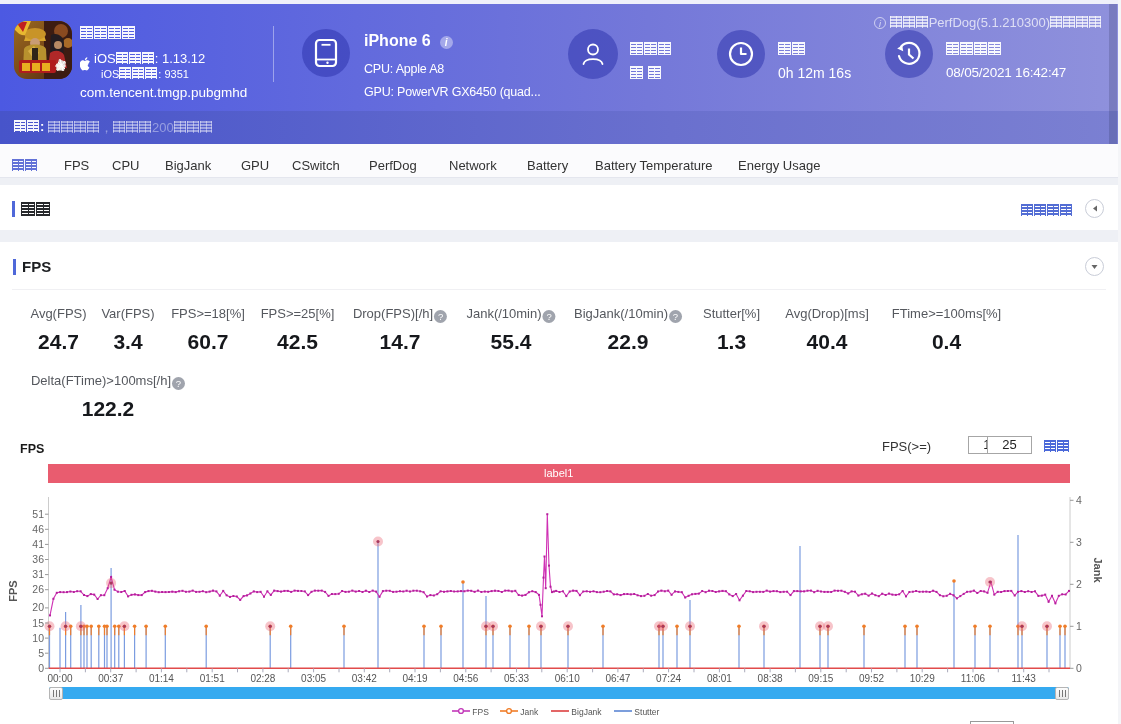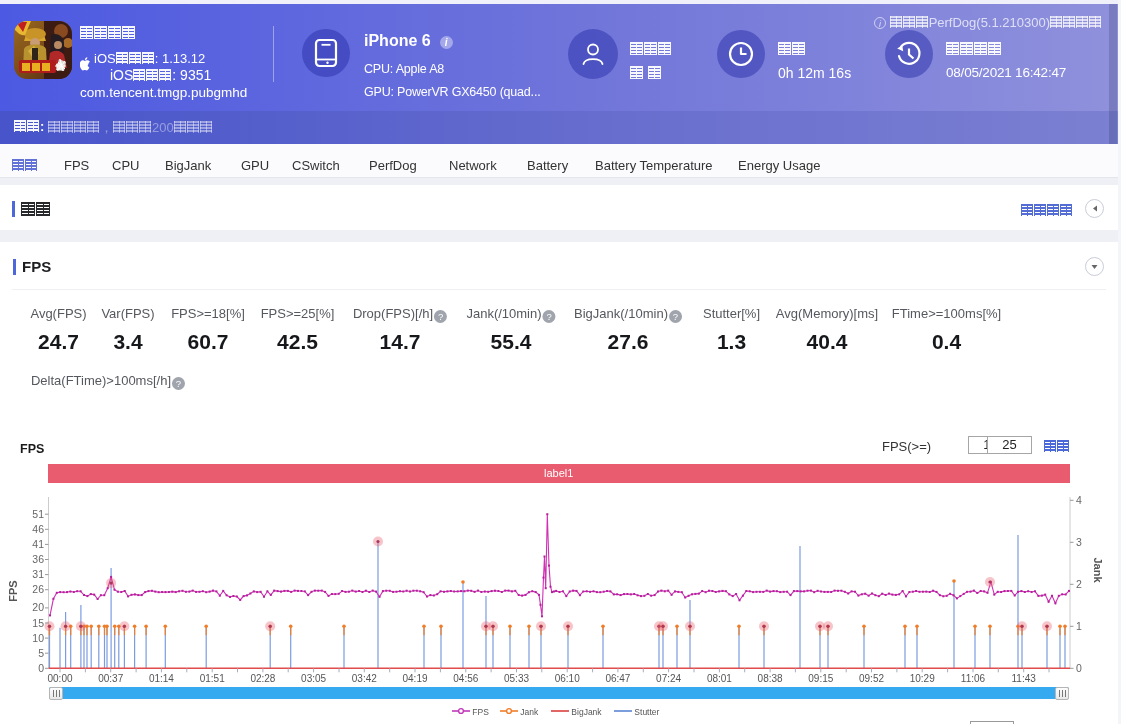--- a/index.html
+++ b/index.html
@@ -61,21 +61,21 @@
           <rect x="28" y="42" width="8" height="8" fill="#e8b020"></rect>
 <path d="M47 41 l3 7 -7 2 -1 -7z" fill="#f4efe4"></path>
 <path d="M46 38 l3 12 M41 45 l11 0 M44 41 l7 7 M51 40 l-7 9" stroke="#fff" stroke-width="1"></path>
 </g>
       </svg></div>
   <div class="abs wt" style="left:80px;top:21px;font-weight:bold;font-size:14px"><span class="cj" style="width:13px;height:13px;margin-right:1px;--c:#fff"></span><span class="cj" style="width:13px;height:13px;margin-right:1px;--c:#fff"></span><span class="cj" style="width:13px;height:13px;margin-right:1px;--c:#fff"></span><span class="cj" style="width:13px;height:13px;margin-right:1px;--c:#fff"></span></div>
   <div class="abs" style="left:80px;top:53px"><svg width="11" height="14" viewBox="0 0 11 14">
         <path d="M8.4 7.3c0-1.7 1.4-2.5 1.5-2.6-.8-1.2-2-1.3-2.5-1.4-1.1-.1-2 .6-2.6.6-.5 0-1.3-.6-2.2-.6C1.5 3.4.5 4.3 0 5.6c-.9 2.3.3 5.2 1.2 6.4.5.8 1 1.4 1.7 1.4.7 0 1-.4 1.9-.4.9 0 1.1.4 1.9.4.8 0 1.3-.7 1.8-1.4.6-.8.8-1.6.8-1.6s-1.6-.6-1.6-2.4zM6.7 2.2c.4-.5.7-1.2.6-1.9-.6 0-1.3.4-1.8.9-.4.4-.7 1.1-.6 1.8.7.1 1.4-.3 1.8-.8z" fill="#fff"></path>
       </svg></div>
   <div class="abs wt" style="left:94px;top:47px;font-size:13px">iOS<span class="cj" style="width:12px;height:12px;margin-right:1px;--c:#fff"></span><span class="cj" style="width:12px;height:12px;margin-right:1px;--c:#fff"></span><span class="cj" style="width:12px;height:12px;margin-right:1px;--c:#fff"></span>: 1.13.12</div>
-  <div class="abs wt" style="left:110px;top:63px;font-size:14px">iOS<span class="cj" style="width:12px;height:12px;margin-right:1px;--c:#fff"></span><span class="cj" style="width:12px;height:12px;margin-right:1px;--c:#fff"></span><span class="cj" style="width:12px;height:12px;margin-right:1px;--c:#fff"></span>: 9351</div>
+  <div class="abs wt" style="left:101px;top:63px;font-size:11px">iOS<span class="cj" style="width:12px;height:12px;margin-right:1px;--c:#fff"></span><span class="cj" style="width:12px;height:12px;margin-right:1px;--c:#fff"></span><span class="cj" style="width:12px;height:12px;margin-right:1px;--c:#fff"></span>: 9351</div>
   <div class="abs wt" style="left:80px;top:81px;font-size:13.5px">com.tencent.tmgp.pubgmhd</div>
   <div class="abs" style="left:273px;top:22px;width:1px;height:56px;background:rgba(255,255,255,0.4)"></div>
   <div class="badge" style="left:302px;top:25px;width:48px;height:48px">
       <svg width="28" height="30" viewBox="0 0 28 30">
         <rect x="4" y="2" width="20" height="26" rx="3.5" fill="none" stroke="#fff" stroke-width="2.2"></rect>
         <line x1="9.5" y1="6.8" x2="18.5" y2="6.8" stroke="#fff" stroke-width="1.8"></line>
         <line x1="5" y1="21.5" x2="23" y2="21.5" stroke="#fff" stroke-width="1.8"></line>
         <circle cx="15.5" cy="24.8" r="1.2" fill="#fff"></circle>
       </svg>
     </div>
@@ -165,36 +165,37 @@
 <div class="stat" style="left:400px;top:306px">
     <div class="slab">Drop(FPS)[/h]<span class="q">?</span></div>
     <div class="sval">14.7</div>
   </div>
 <div class="stat" style="left:511px;top:306px">
     <div class="slab">Jank(/10min)<span class="q">?</span></div>
     <div class="sval">55.4</div>
   </div>
 <div class="stat" style="left:628px;top:306px">
     <div class="slab">BigJank(/10min)<span class="q">?</span></div>
-    <div class="sval">27.6</div>
+    <div class="sval">22.9</div>
   </div>
 <div class="stat" style="left:731.5px;top:306px">
     <div class="slab">Stutter[%]</div>
     <div class="sval">1.3</div>
   </div>
 <div class="stat" style="left:827px;top:306px">
-    <div class="slab">Avg(Memory)[ms]</div>
+    <div class="slab">Avg(Drop)[ms]</div>
     <div class="sval">40.4</div>
   </div>
 <div class="stat" style="left:946.5px;top:306px">
     <div class="slab">FTime&gt;=100ms[%]</div>
     <div class="sval">0.4</div>
   </div>
 <div class="stat" style="left:108px;top:373px">
     <div class="slab">Delta(FTime)&gt;100ms[/h]<span class="q">?</span></div>
+    <div class="sval">122.2</div>
   </div>
 <div class="abs" style="left:20px;top:442px;font-size:12.5px;font-weight:bold;color:#1a1a1a">FPS</div>
 <div class="abs" style="left:882px;top:439px;font-size:13px;color:#333">FPS(&gt;=)</div>
 <div class="inp" style="left:968px;top:436px">18</div>
 <div class="inp" style="left:987px;top:436px">25</div>
 <div class="abs" style="left:1044px;top:439px;font-size:13.5px;color:#4262d8"><span class="cj" style="width:12px;height:12px;margin-right:1px;--c:#4262d8"></span><span class="cj" style="width:12px;height:12px;margin-right:1px;--c:#4262d8"></span></div>
 <div class="abs" style="left:47.5px;top:464px;width:1022.5px;height:18.5px;background:#e95c6f;color:#fff;font-size:11px;text-align:center;line-height:19px">label1</div>
 <svg width="1118" height="218" viewBox="0 483 1118 218" style="position:absolute;left:0;top:483px">
 <line x1="48.5" y1="497" x2="48.5" y2="668.3" stroke="#ccc" stroke-width="1"></line>
 <line x1="1070" y1="497" x2="1070" y2="668.3" stroke="#ccc" stroke-width="1"></line>

